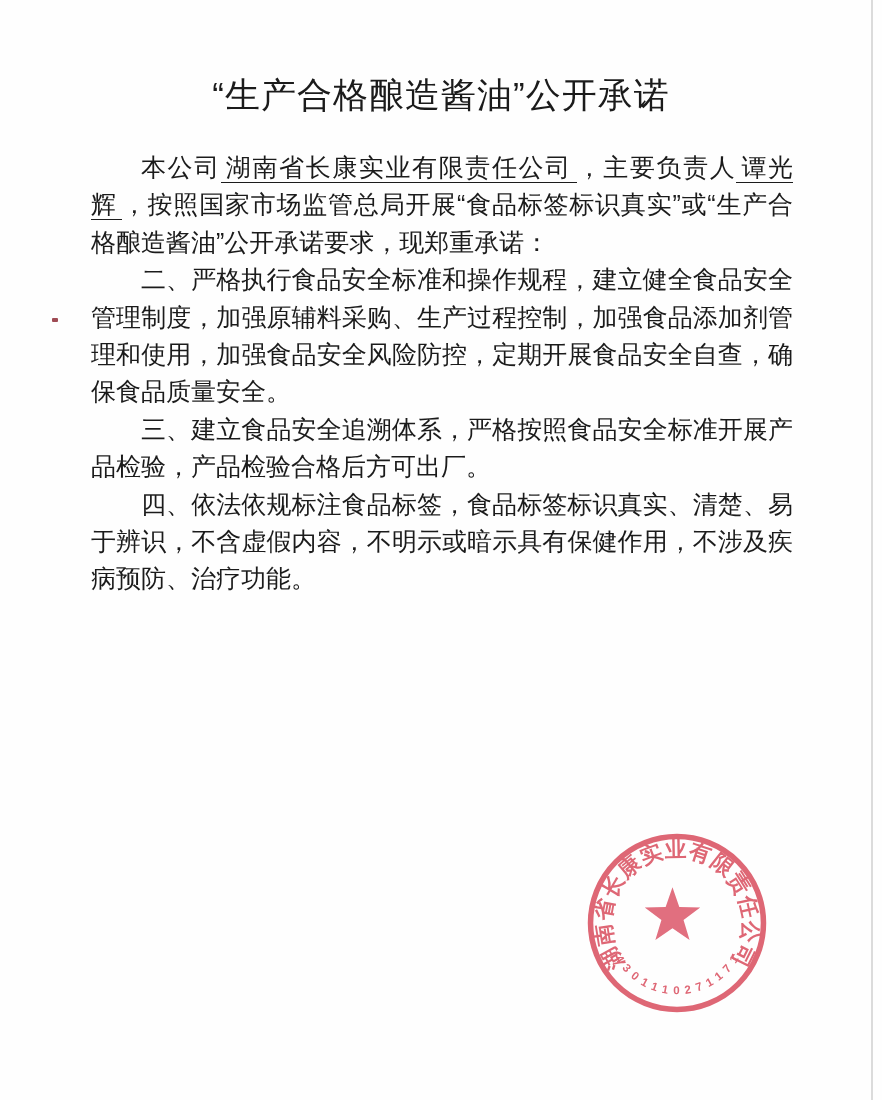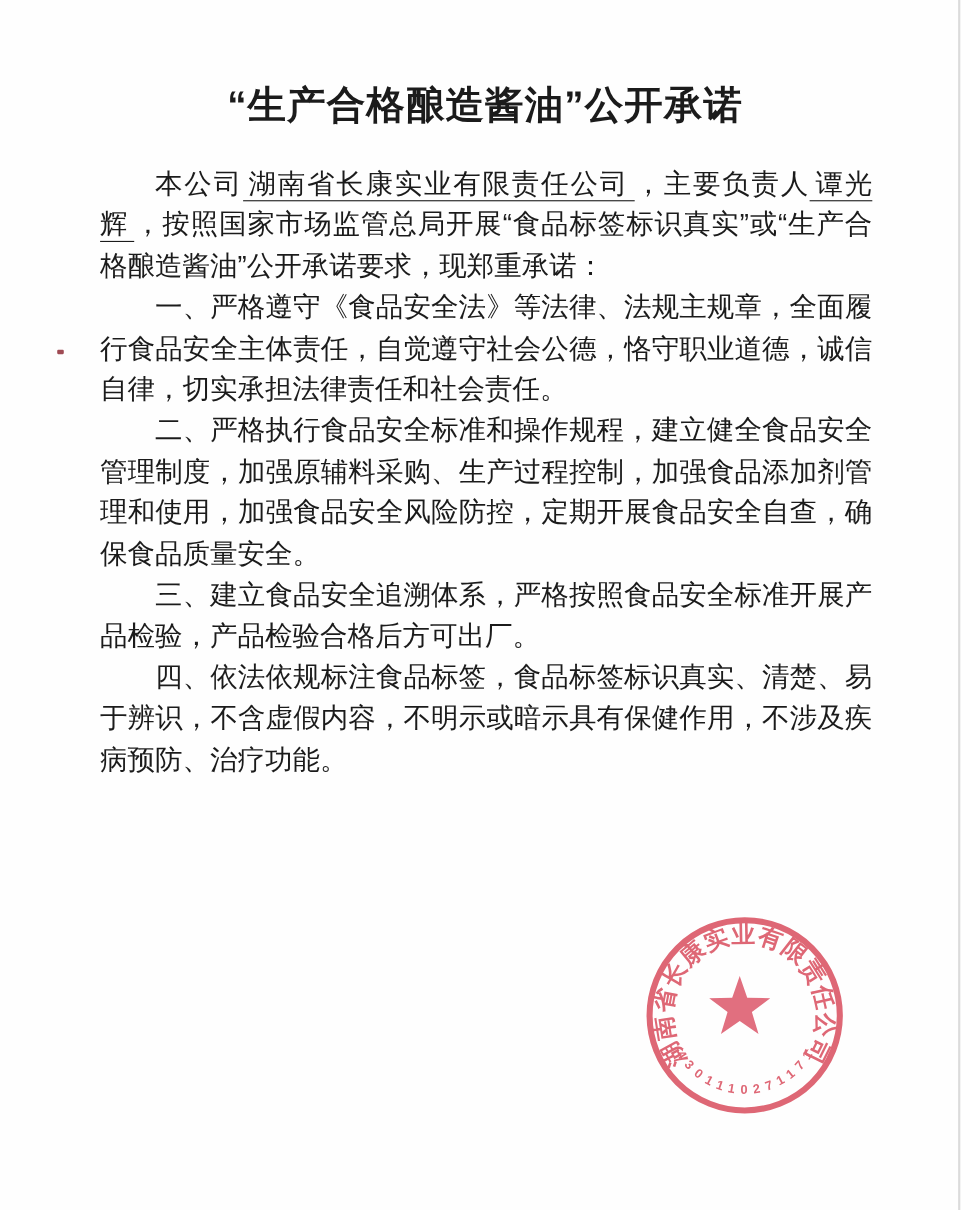--- a/index.html
+++ b/index.html
@@ -9,21 +9,21 @@
     font-family:"Liberation Sans", sans-serif;
     color:#1b1b1b;
   }
   .page{position:absolute;inset:0;background:#fefefe;}
   .edge-line{
     position:absolute;top:0;right:9px;width:2px;height:1100px;
     background:#cccccc;opacity:.7;
   }
   .title{
     position:absolute;top:72px;left:0;width:100%;
-    text-align:center;font-size:35px;font-weight:700;
+    text-align:center;font-size:35px;font-weight:400;
     letter-spacing:1px;white-space:nowrap;
   }
   .body-text{
     position:absolute;top:149px;left:91px;width:702px;
     font-size:25px;line-height:37.4px;text-align:justify;
   }
   .para{margin:0;text-indent:2em;}
   .u{border-bottom:1.6px solid #1c1c1c;padding:0 5px 1px 5px;}
   .sign-label{
     position:absolute;left:402px;top:876px;
@@ -53,21 +53,20 @@
 
 <div class="page">
 
   <div class="edge-line"></div>
   <div class="speck"></div>
 
   <div class="title">“生产合格酿造酱油”公开承诺</div>
 
   <div class="body-text">
       <p class="para"><span>本公司</span><span class="u">湖南省长康实业有限责任公司</span><span>，主要负责人</span><span class="u">谭光辉</span><span>，按照国家市场监管总局开展“食品标签标识真实”或“生产合格酿造酱油”公开承诺要求，现郑重承诺：</span></p>
-      <p class="para"><span>一、严格遵守《食品安全法》等法律、法规主规章，全面履行食品安全主体责任，自觉遵守社会公德，恪守职业道德，诚信自律，切实承担法律责任和社会责任。</span></p>
       <p class="para"><span>二、严格执行食品安全标准和操作规程，建立健全食品安全管理制度，加强原辅料采购、生产过程控制，加强食品添加剂管理和使用，加强食品安全风险防控，定期开展食品安全自查，确保食品质量安全。</span></p>
       <p class="para"><span>三、建立食品安全追溯体系，严格按照食品安全标准开展产品检验，产品检验合格后方可出厂。</span></p>
       <p class="para"><span>四、依法依规标注食品标签，食品标签标识真实、清楚、易于辨识，不含虚假内容，不明示或暗示具有保健作用，不涉及疾病预防、治疗功能。</span></p>
     </div>
 
 
 
   <svg class="seal" viewBox="0 0 183 183">
     <defs>
       <path id="arcCompany" d="M 39.5 132.1 A 66 66 0 1 1 143.5 132.1" fill="none"></path>

